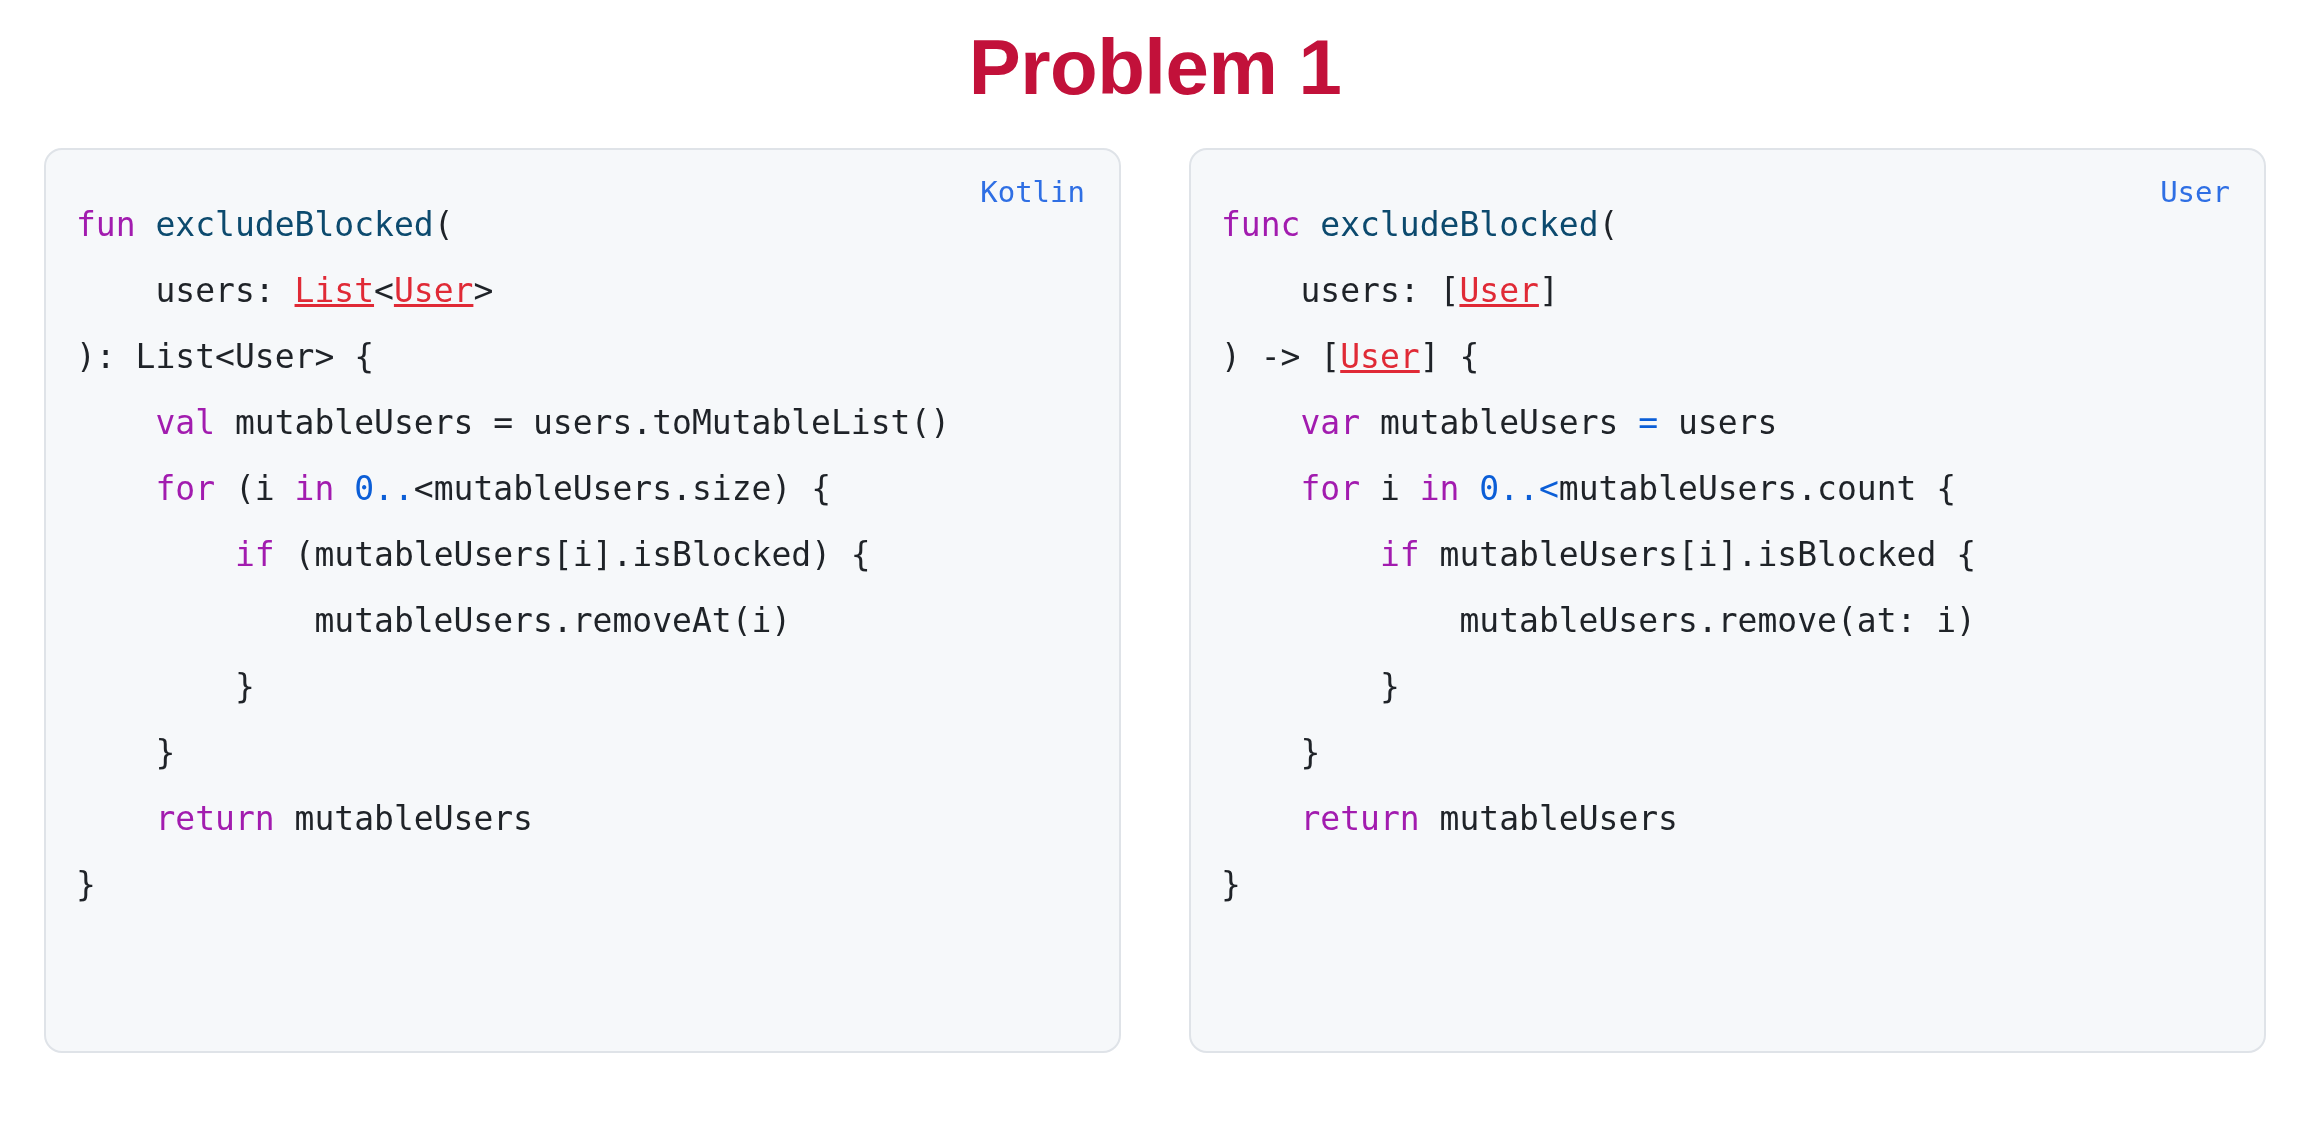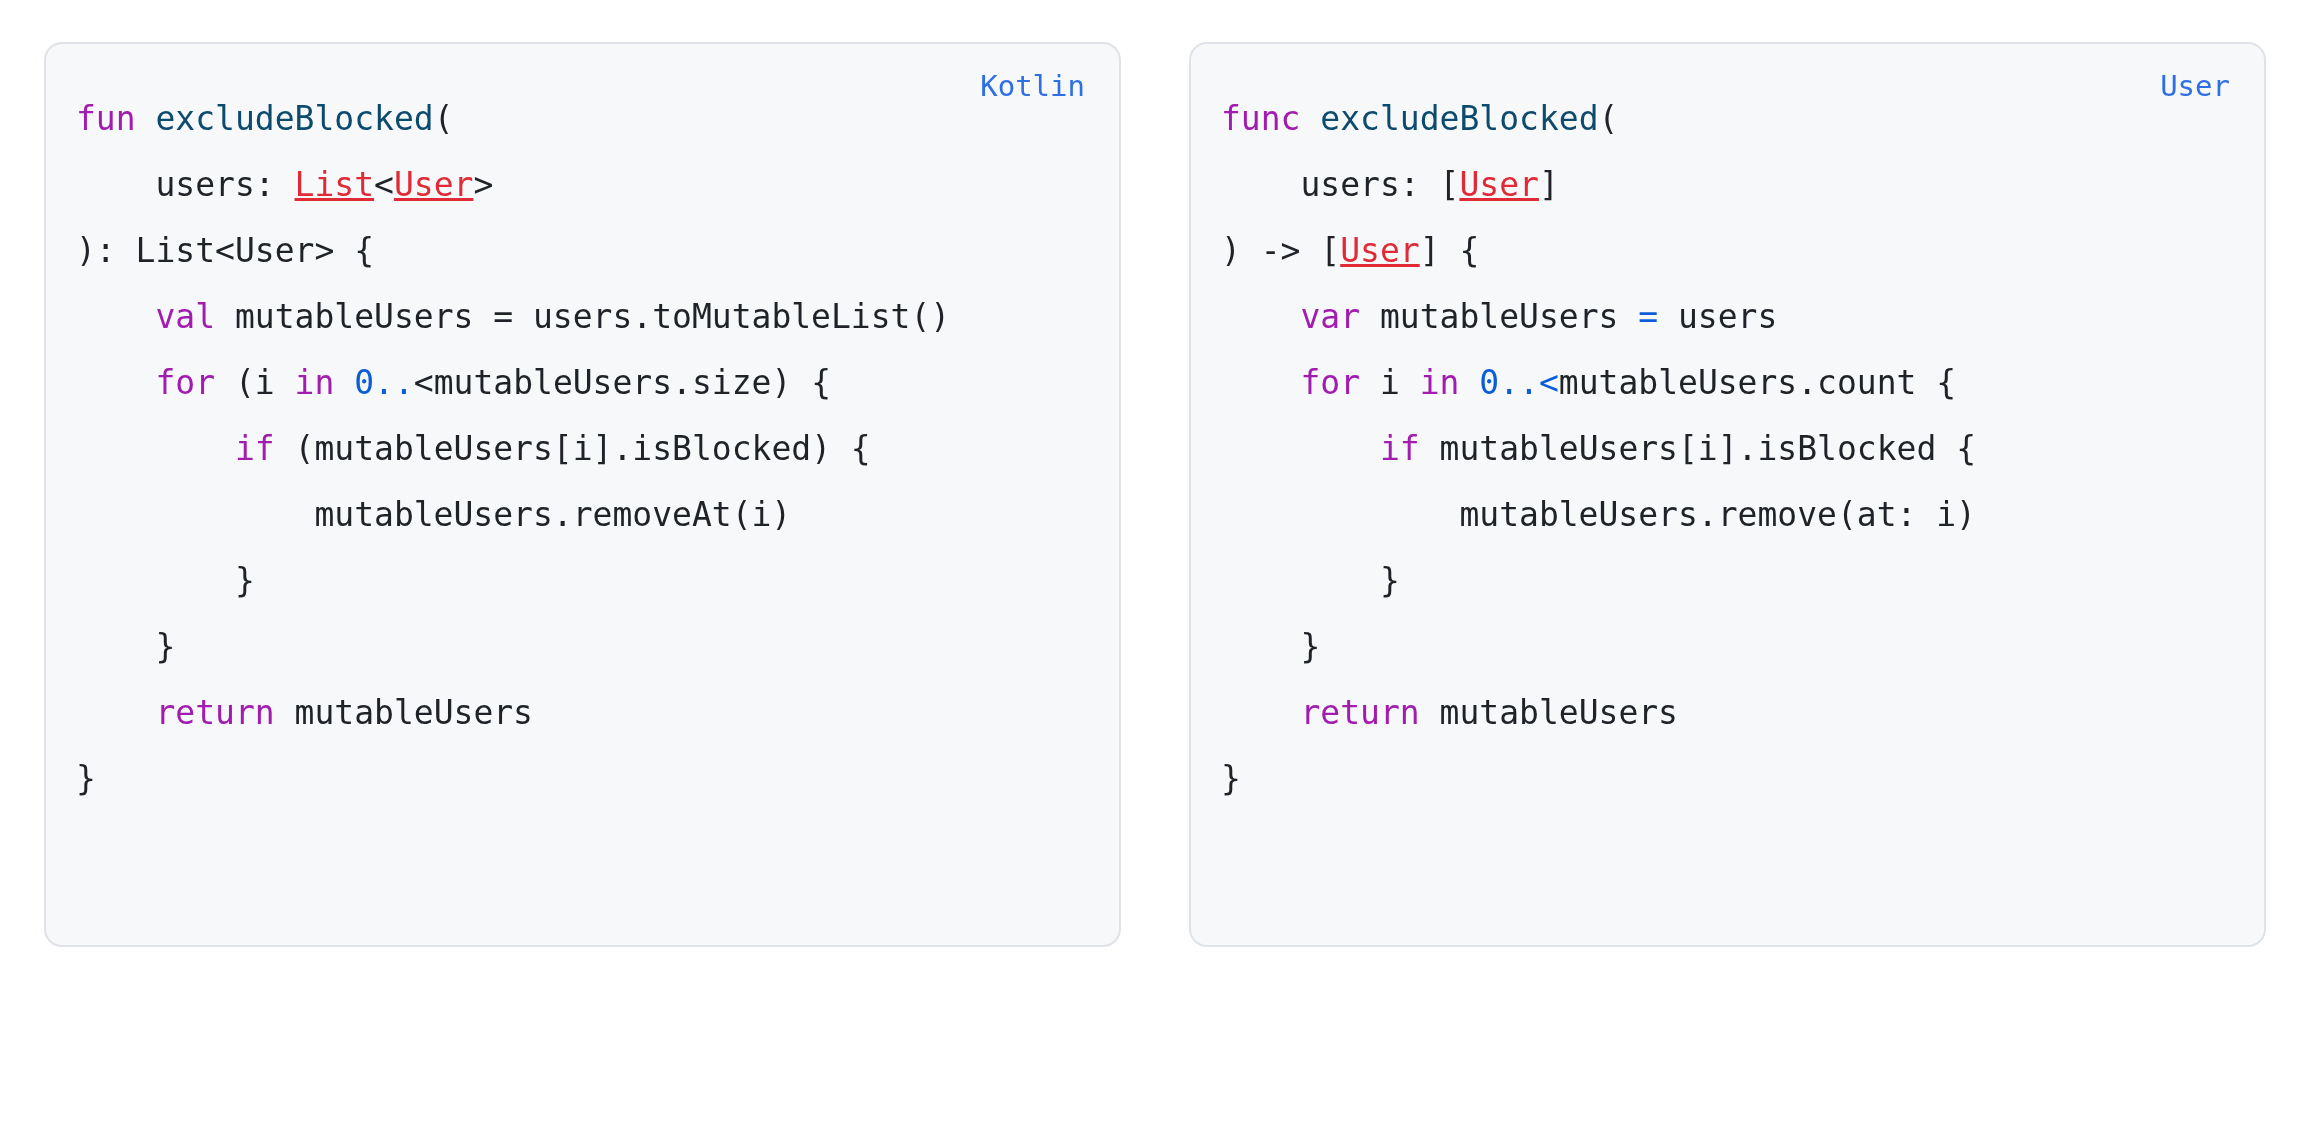--- a/index.html
+++ b/index.html
@@ -90,20 +90,21 @@
   .tok-type  { color: #e02a36; text-decoration: underline; }
   .tok-num   { color: #0b5ed7; }
   .tok-op    { color: #0b5ed7; }
   .tok-plain { color: #1f2328; }
 </style>
 </head>
 <body>
 
 <div class="page">
 
+  <h1 class="page-title">Problem 1</h1>
 
   <div class="cards-row">
 
     <div class="code-card">
       <div class="lang-label">Kotlin</div>
       <pre class="code-block"><div class="code-line"><span class="tok-kw">fun</span><span class="tok-plain"> </span><span class="tok-fn">excludeBlocked</span><span class="tok-plain">(</span></div><div class="code-line"><span class="tok-plain">    users: </span><span class="tok-type">List</span><span class="tok-plain">&lt;</span><span class="tok-type">User</span><span class="tok-plain">&gt;</span></div><div class="code-line"><span class="tok-plain">): List&lt;User&gt; {</span></div><div class="code-line"><span class="tok-plain">    </span><span class="tok-kw">val</span><span class="tok-plain"> mutableUsers = users.toMutableList()</span></div><div class="code-line"><span class="tok-plain">    </span><span class="tok-kw">for</span><span class="tok-plain"> (i </span><span class="tok-kw">in</span><span class="tok-plain"> </span><span class="tok-num">0..</span><span class="tok-plain">&lt;mutableUsers.size) {</span></div><div class="code-line"><span class="tok-plain">        </span><span class="tok-kw">if</span><span class="tok-plain"> (mutableUsers[i].isBlocked) {</span></div><div class="code-line"><span class="tok-plain">            mutableUsers.removeAt(i)</span></div><div class="code-line"><span class="tok-plain">        }</span></div><div class="code-line"><span class="tok-plain">    }</span></div><div class="code-line"><span class="tok-plain">    </span><span class="tok-kw">return</span><span class="tok-plain"> mutableUsers</span></div><div class="code-line"><span class="tok-plain">}</span></div></pre>
     </div>
 
     <div class="code-card">
       <div class="lang-label">User</div>

